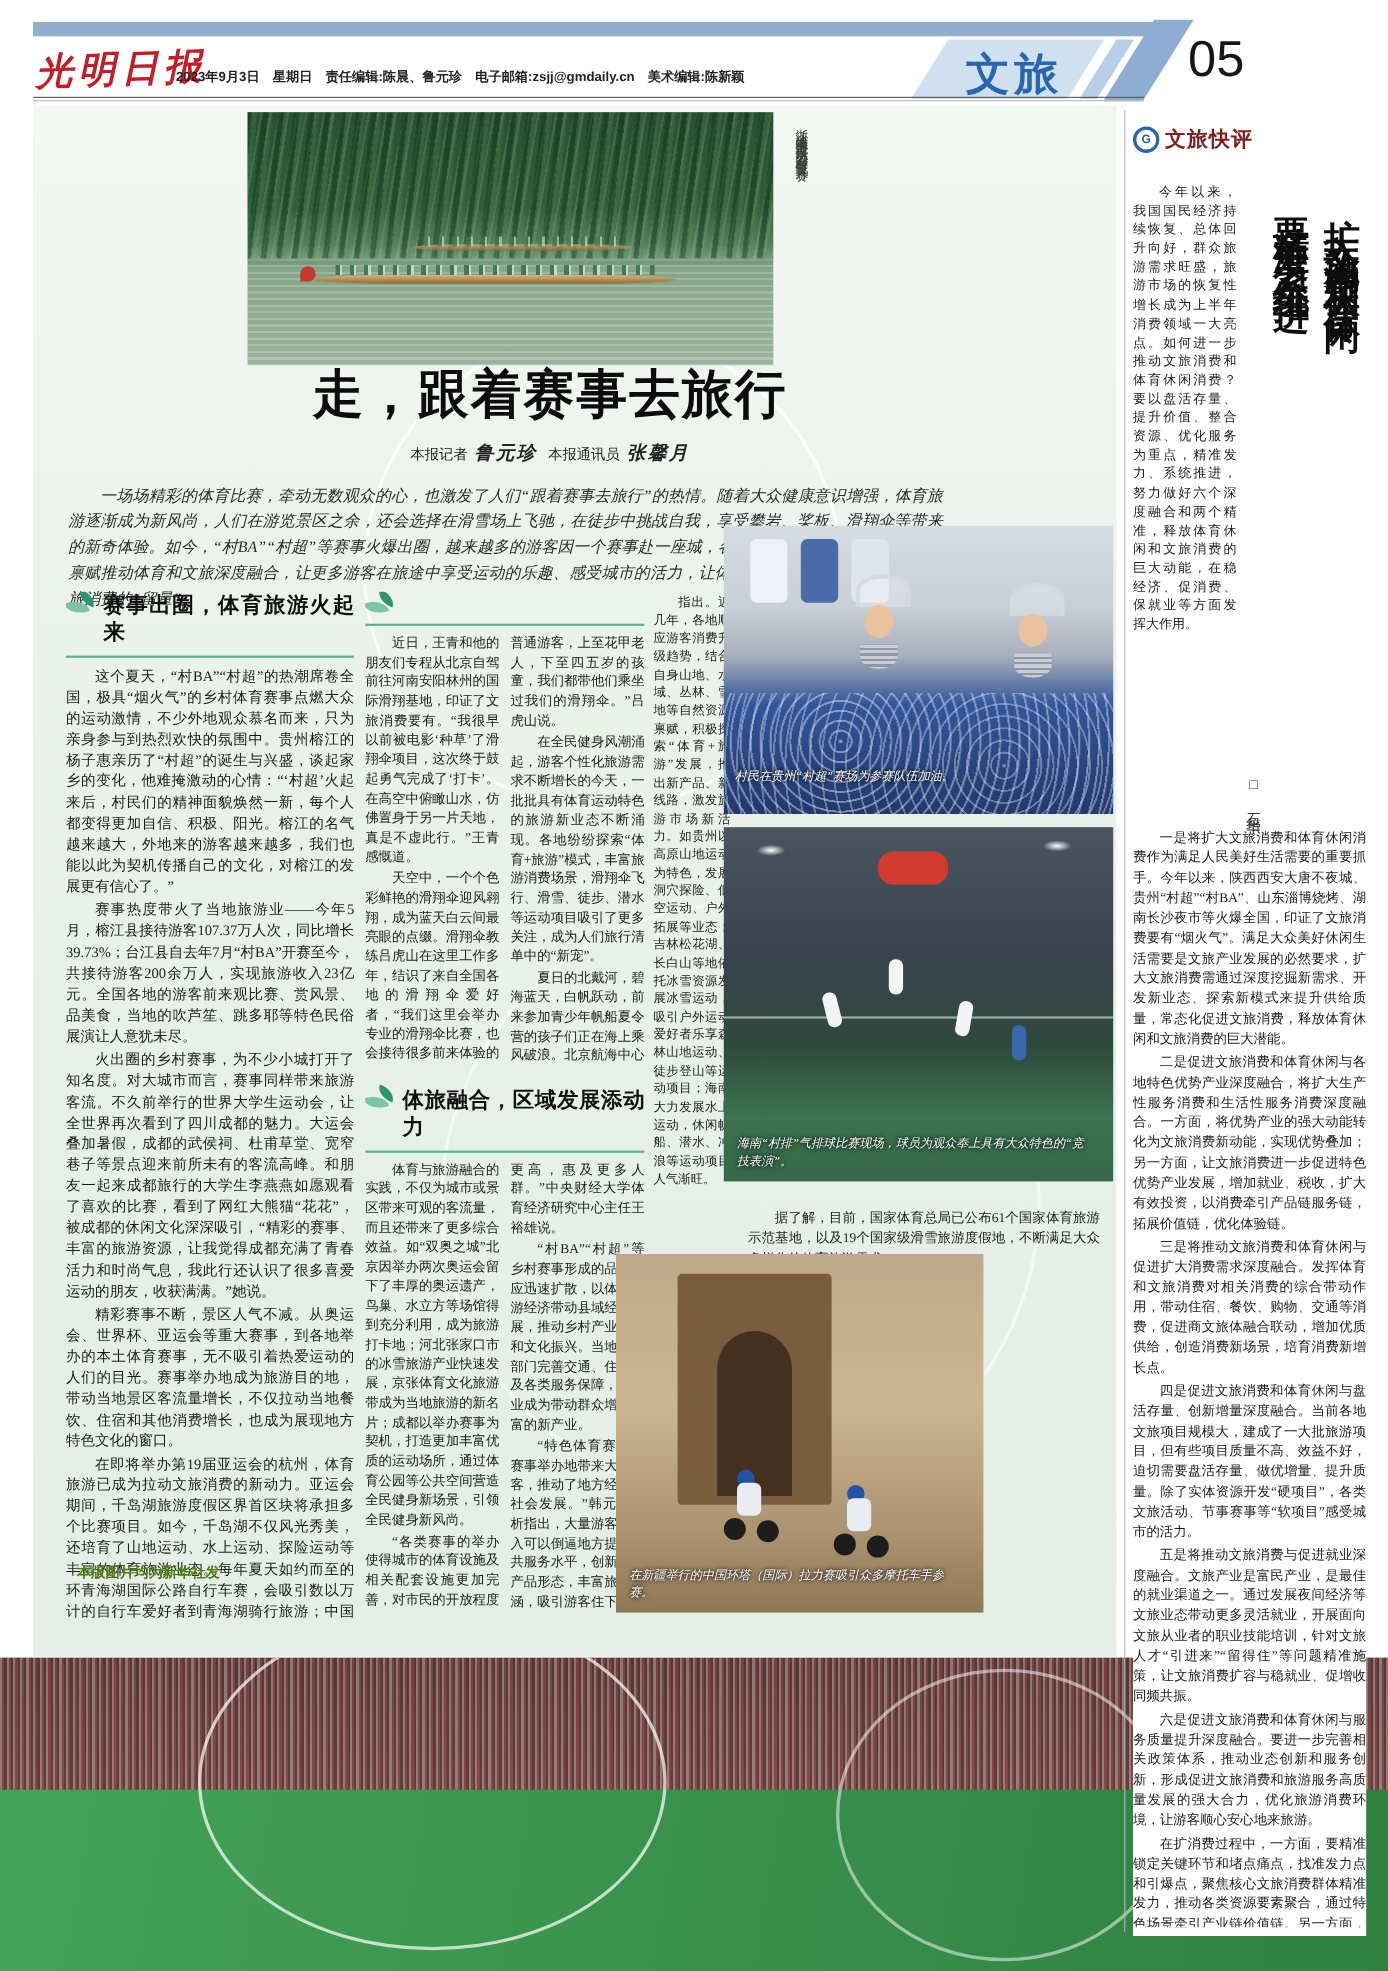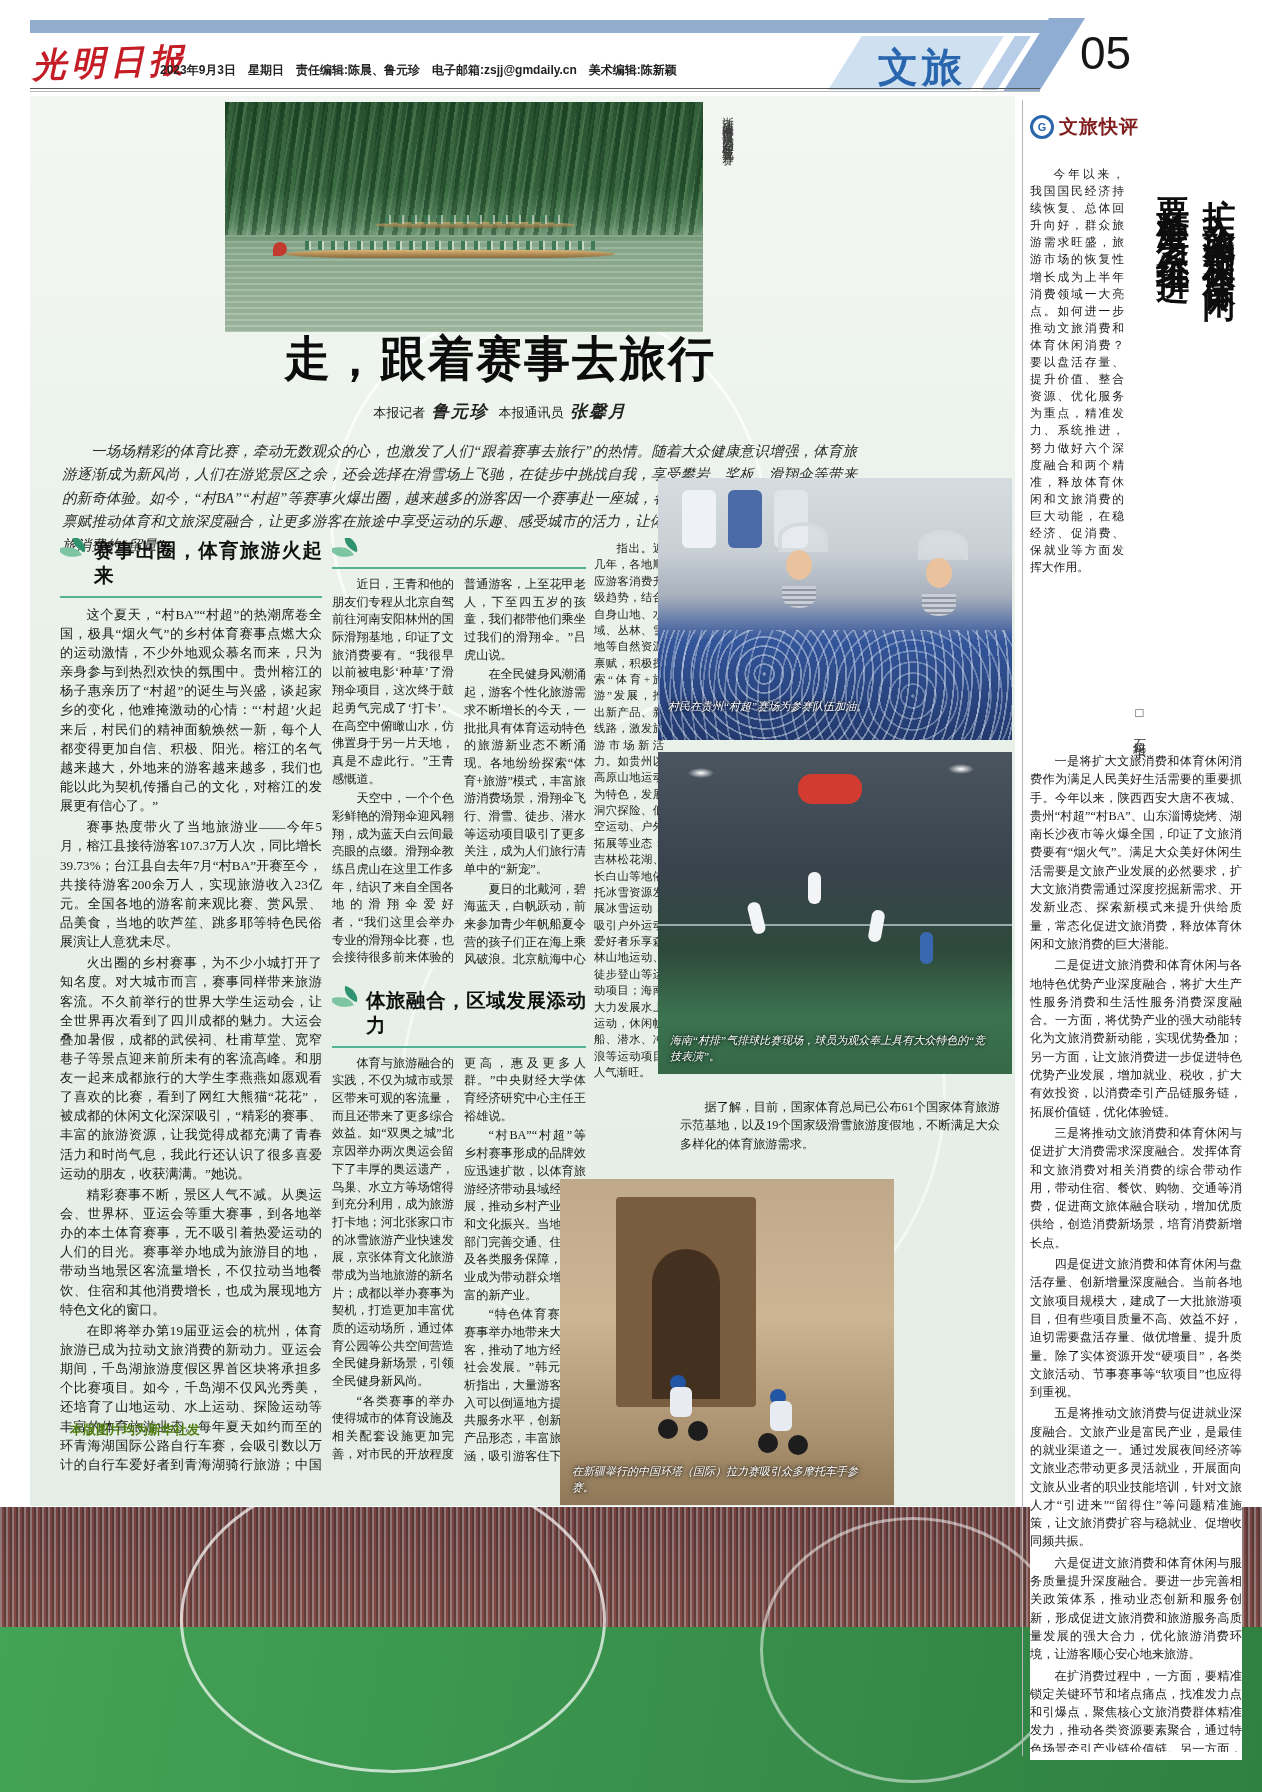--- a/index.html
+++ b/index.html
@@ -102,21 +102,21 @@
   .flood1{left:30px;top:16px;}
   .flood2{left:290px;top:12px;}
   .balloon{left:140px;top:22px;width:64px;height:30px;background:#d23c30;border-radius:14px;}
   .netline{left:0;top:172px;width:100%;height:2px;background:rgba(230,235,240,.6);}
   .player{width:13px;height:32px;background:#f2f4f6;border-radius:6px;}
   .p1{left:92px;top:150px;transform:rotate(-14deg);}
   .p2{left:150px;top:120px;}
   .p3{left:212px;top:158px;transform:rotate(10deg);}
   .p4{left:262px;top:180px;background:#3a68b0;}
 
-  .photo-moto{left:560px;top:1179px;width:334px;height:326px;
+  .photo-moto{left:560px;top:1140px;width:334px;height:326px;
     background:linear-gradient(180deg,#bfa98a 0%,#cbb593 42%,#ab9270 78%,#8f7857 100%);}
   .gate{left:56px;top:18px;width:140px;height:210px;background:#7a5c3e;border-radius:4px;}
   .gate-arch{left:92px;top:70px;width:68px;height:150px;background:#43301f;border-radius:34px 34px 0 0;}
   .rider{position:absolute;}
   .helmet{width:16px;height:16px;background:#2255a4;border-radius:50%;}
   .torso{width:22px;height:30px;background:#e8ecf2;border-radius:6px;margin-top:-4px;}
   .wheel{width:20px;height:20px;background:#1d1d1d;border-radius:50%;position:absolute;}
   .r1{left:110px;top:196px;} .r1 .wA{left:-12px;top:44px;} .r1 .wB{left:18px;top:46px;}
   .r2{left:210px;top:210px;} .r2 .wA{left:-12px;top:44px;} .r2 .wB{left:18px;top:46px;}
 
@@ -309,21 +309,21 @@
       <div class="kp-headline">
         <span>扩大文旅消费和体育休闲</span><br>
         <span>要精准发力系统推进</span>
       </div>
       <div class="kp-author">□ 石培华</div>
     </div>
     <div class="kp-body">
       <p>一是将扩大文旅消费和体育休闲消费作为满足人民美好生活需要的重要抓手。今年以来，陕西西安大唐不夜城、贵州“村超”“村BA”、山东淄博烧烤、湖南长沙夜市等火爆全国，印证了文旅消费要有“烟火气”。满足大众美好休闲生活需要是文旅产业发展的必然要求，扩大文旅消费需通过深度挖掘新需求、开发新业态、探索新模式来提升供给质量，常态化促进文旅消费，释放体育休闲和文旅消费的巨大潜能。</p>
       <p>二是促进文旅消费和体育休闲与各地特色优势产业深度融合，将扩大生产性服务消费和生活性服务消费深度融合。一方面，将优势产业的强大动能转化为文旅消费新动能，实现优势叠加；另一方面，让文旅消费进一步促进特色优势产业发展，增加就业、税收，扩大有效投资，以消费牵引产品链服务链，拓展价值链，优化体验链。</p>
       <p>三是将推动文旅消费和体育休闲与促进扩大消费需求深度融合。发挥体育和文旅消费对相关消费的综合带动作用，带动住宿、餐饮、购物、交通等消费，促进商文旅体融合联动，增加优质供给，创造消费新场景，培育消费新增长点。</p>
-      <p>四是促进文旅消费和体育休闲与盘活存量、创新增量深度融合。当前各地文旅项目规模大，建成了一大批旅游项目，但有些项目质量不高、效益不好，迫切需要盘活存量、做优增量、提升质量。除了实体资源开发“硬项目”，各类文旅活动、节事赛事等“软项目”也应得到重视。</p>
+      <p>四是促进文旅消费和体育休闲与盘活存量、创新增量深度融合。当前各地文旅项目规模大，建成了一大批旅游项目，但有些项目质量不高、效益不好，迫切需要盘活存量、做优增量、提升质量。除了实体资源开发“硬项目”，各类文旅活动、节事赛事等“软项目”感受城市的活力。</p>
       <p>五是将推动文旅消费与促进就业深度融合。文旅产业是富民产业，是最佳的就业渠道之一。通过发展夜间经济等文旅业态带动更多灵活就业，开展面向文旅从业者的职业技能培训，针对文旅人才“引进来”“留得住”等问题精准施策，让文旅消费扩容与稳就业、促增收同频共振。</p>
       <p>六是促进文旅消费和体育休闲与服务质量提升深度融合。要进一步完善相关政策体系，推动业态创新和服务创新，形成促进文旅消费和旅游服务高质量发展的强大合力，优化旅游消费环境，让游客顺心安心地来旅游。</p>
       <p>在扩消费过程中，一方面，要精准锁定关键环节和堵点痛点，找准发力点和引爆点，聚焦核心文旅消费群体精准发力，推动各类资源要素聚合，通过特色场景牵引产业链价值链。另一方面，要把握文旅消费的时空规律，对重点文旅消费时段进行深度开发，不仅做旺假日经济，也要做旺四季消费和夜间经济。这就更需要找准痛点和堵点，优化服务和文旅消费供应链服务链，系统提升文旅消费性价比、体验、满意度和竞争力。</p>
 
     </div>
   </div>
 
 </div>
 
 </body></html>

